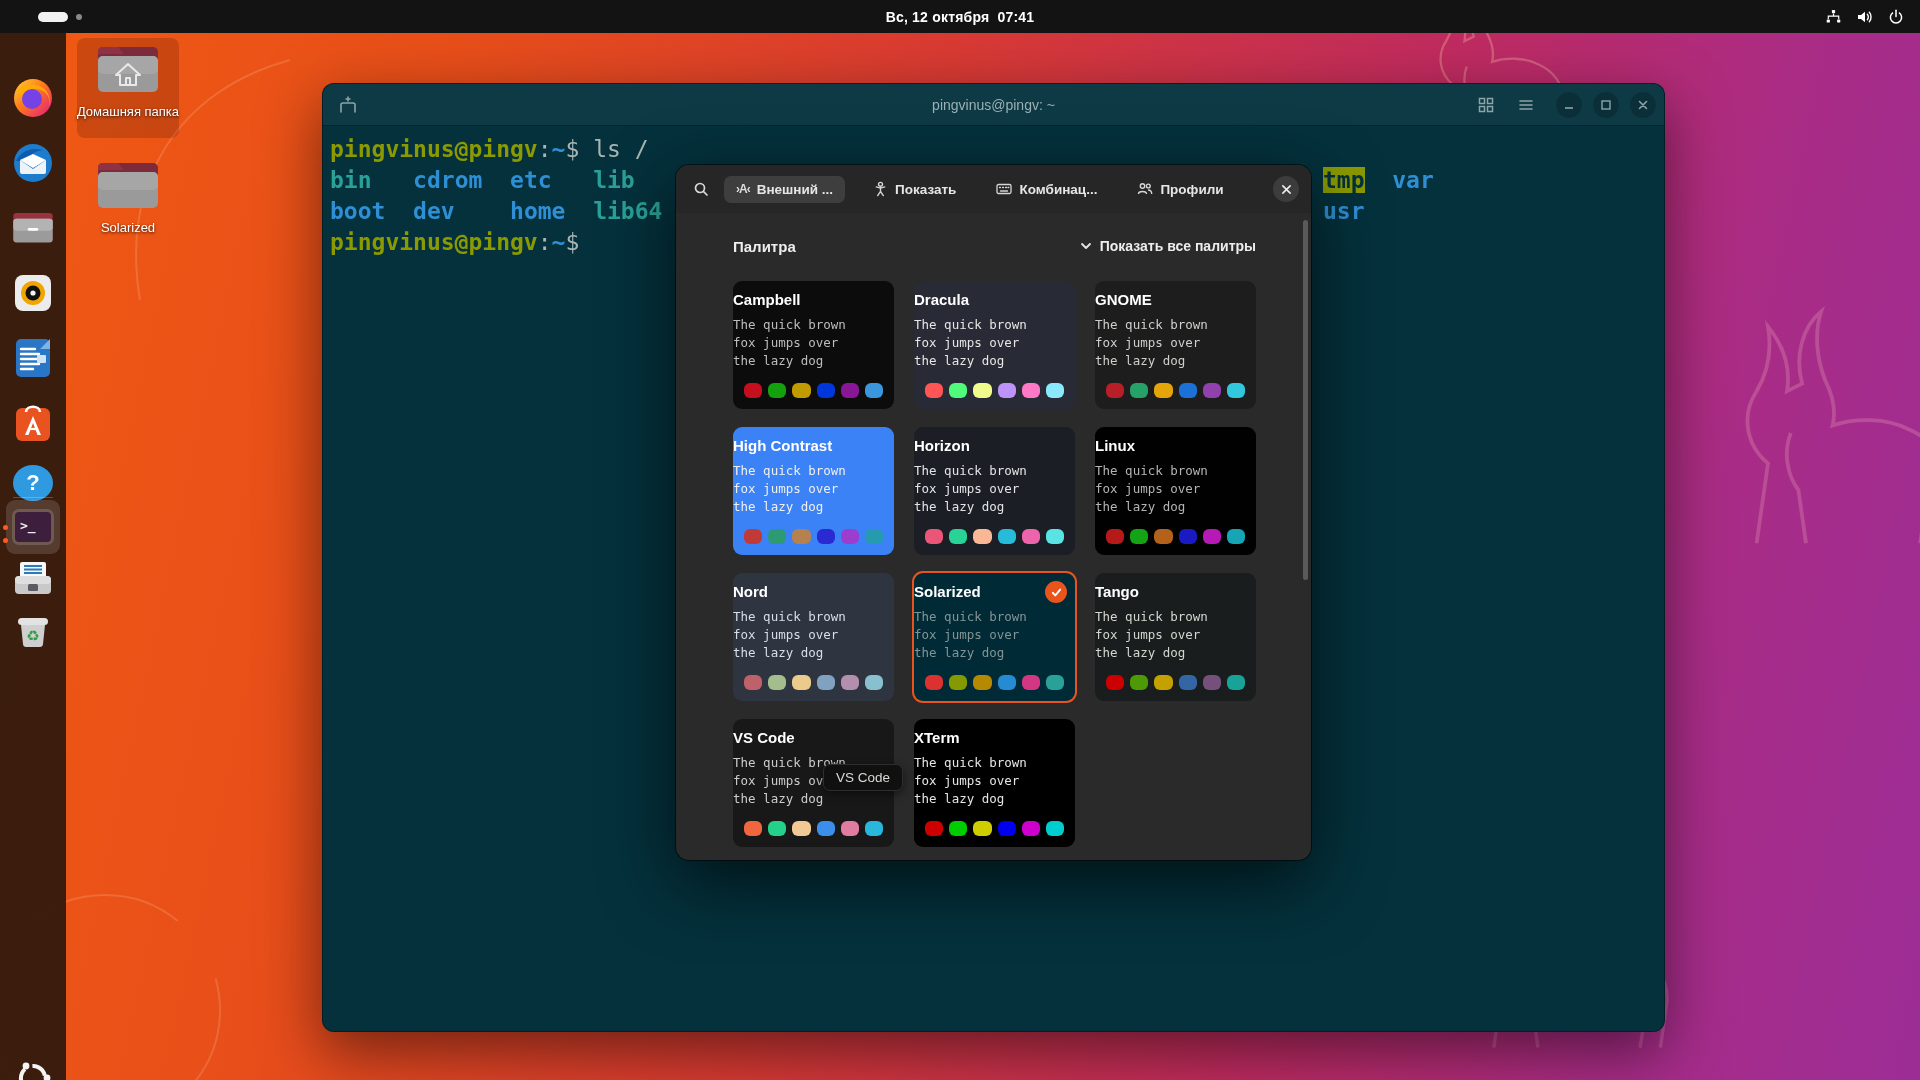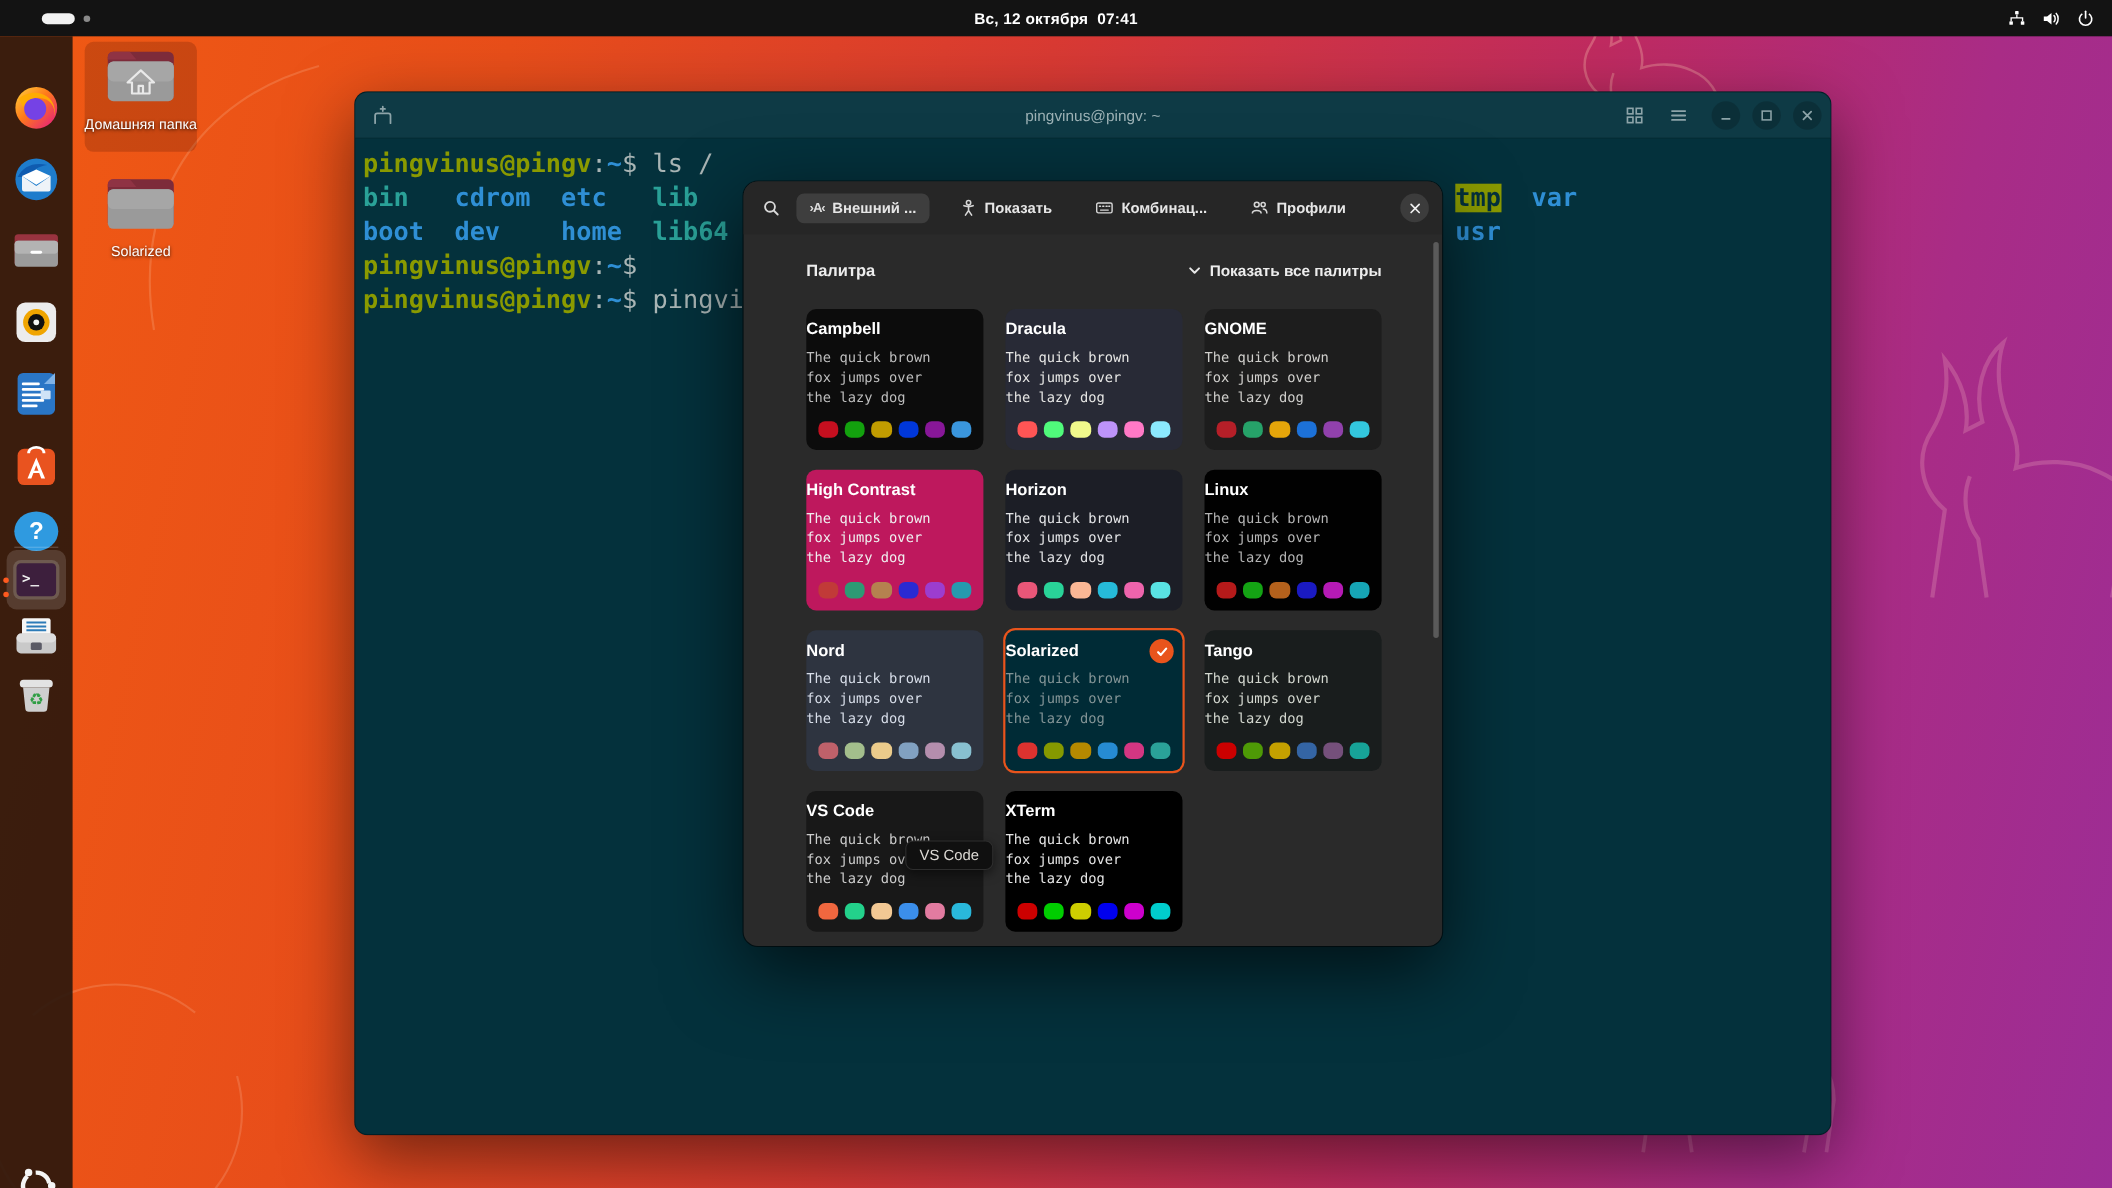--- a/index.html
+++ b/index.html
@@ -167,21 +167,20 @@
       <svg width="12" height="12" viewBox="0 0 12 12" stroke="currentColor" stroke-width="1.6">
           <path d="M2.5 2.5 L9.5 9.5 M9.5 2.5 L2.5 9.5" stroke-linecap="round"></path>
         </svg>
     </div>
   </div>
   <div class="term-body">
       <div class="t-line"><span class="t-user">pingvinus@pingv</span><span class="t-fg">:</span><span class="t-path">~</span><span class="t-fg">$ </span><span class="t-cmd">ls /</span></div>
       <div class="t-line"><span class="t-sym">bin</span><span class="t-fg">   </span><span class="t-dir">cdrom</span><span class="t-fg">  </span><span class="t-dir">etc</span><span class="t-fg">   </span><span class="t-sym">lib</span></div>
       <div class="t-line"><span class="t-dir">boot</span><span class="t-fg">  </span><span class="t-dir">dev</span><span class="t-fg">    </span><span class="t-dir">home</span><span class="t-fg">  </span><span class="t-sym">lib64</span></div>
       <div class="t-line"><span class="t-user">pingvinus@pingv</span><span class="t-fg">:</span><span class="t-path">~</span><span class="t-fg">$</span></div>
-      <div class="t-line"><span class="t-user">pingvinus@pingv</span><span class="t-fg">:</span><span class="t-path">~</span><span class="t-fg">$ </span><span class="t-cmd">pingvi</span></div>
     </div>
   <div class="term-right">
       <div class="t-line"><span class="t-tmp">tmp</span><span class="t-fg">  </span><span class="t-dir">var</span></div>
       <div class="t-line"><span class="t-dir">usr</span></div>
     </div>
 </div>
 
 <div class="dialog">
   <div class="dlg-header">
     <div class="search-btn">
@@ -275,21 +274,21 @@
     <div class="card-swatches">
           <div class="swatch" style="background: rgb(182, 31, 40);"></div>
           <div class="swatch" style="background: rgb(38, 162, 105);"></div>
           <div class="swatch" style="background: rgb(229, 165, 10);"></div>
           <div class="swatch" style="background: rgb(28, 113, 216);"></div>
           <div class="swatch" style="background: rgb(145, 65, 172);"></div>
           <div class="swatch" style="background: rgb(51, 199, 222);"></div>
         </div>
 
   </div>
-      <div class="card" style="background: #be185d;">
+      <div class="card" style="background: #3b82f6;">
     <div class="card-title">High Contrast</div>
     <div class="card-preview" style="color: rgb(239, 239, 239);">The quick brown
 fox jumps over
 the lazy dog</div>
     <div class="card-swatches">
           <div class="swatch" style="background: rgb(193, 58, 56);"></div>
           <div class="swatch" style="background: rgb(45, 154, 116);"></div>
           <div class="swatch" style="background: rgb(181, 130, 79);"></div>
           <div class="swatch" style="background: rgb(42, 42, 210);"></div>
           <div class="swatch" style="background: rgb(156, 61, 207);"></div>

